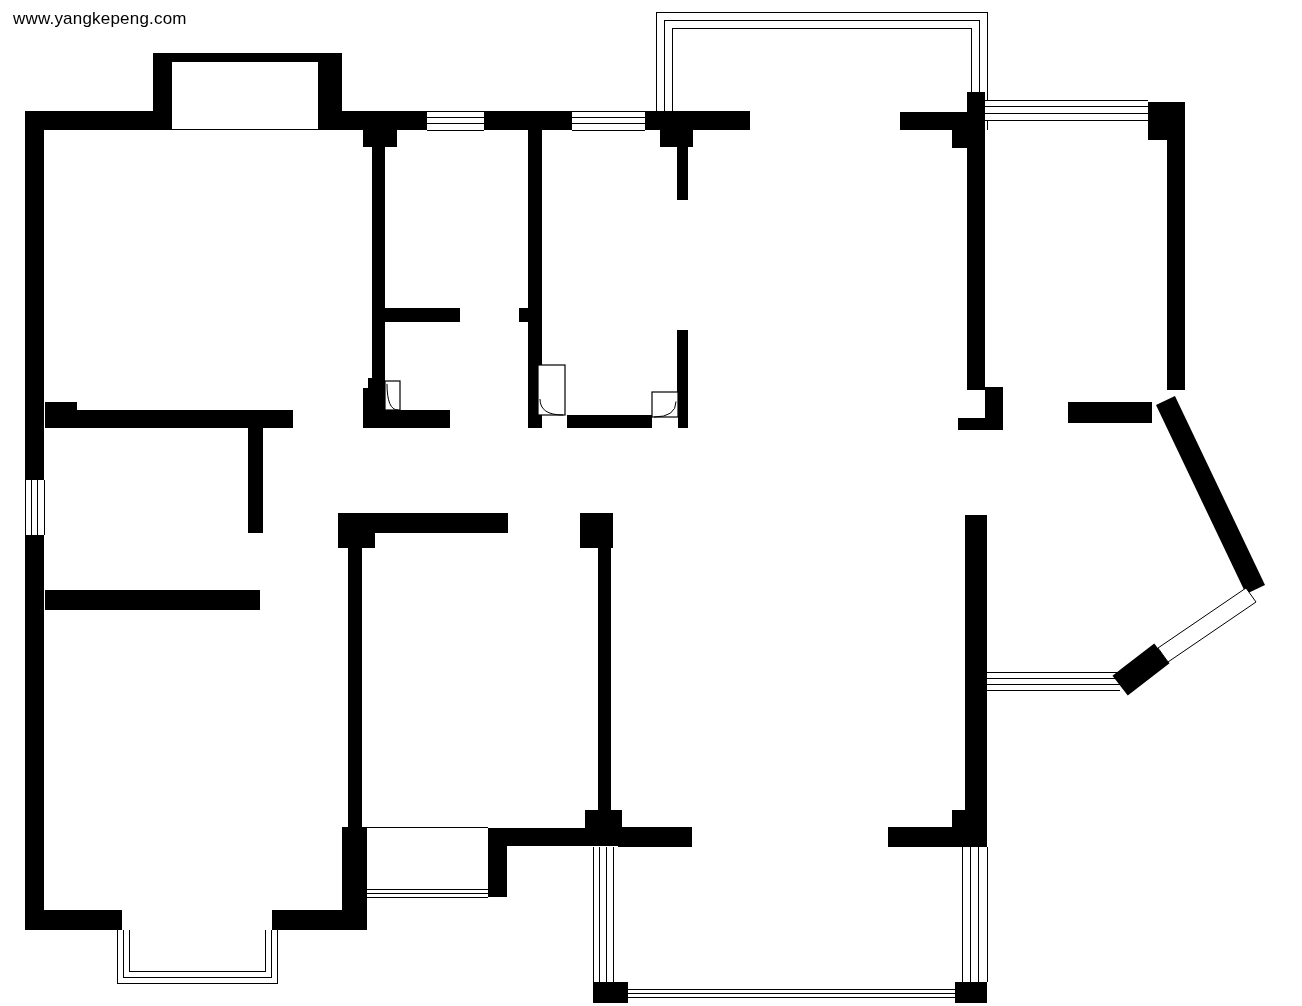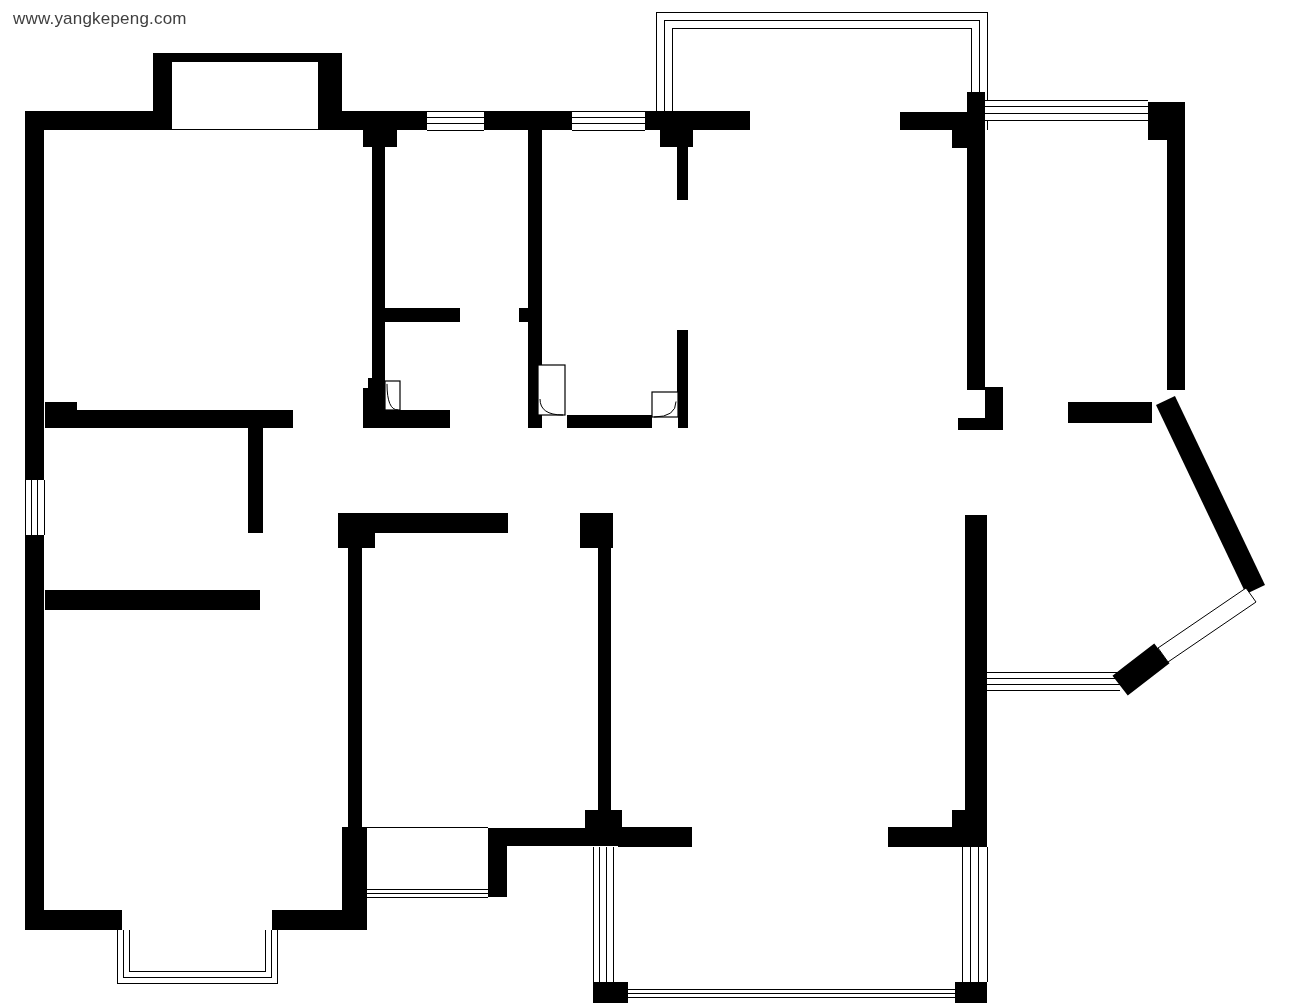--- a/index.html
+++ b/index.html
@@ -1,19 +1,19 @@
 <!DOCTYPE html>
 <html><head>
 <meta charset="utf-8">
 <style>
   html,body{margin:0;padding:0;background:#ffffff;}
   .stage{position:relative;width:1302px;height:1006px;background:#ffffff;overflow:hidden;
          font-family:"Liberation Sans", sans-serif;}
   .watermark{position:absolute;left:13px;top:9px;font-size:17px;letter-spacing:.2px;
-             color:#404040;user-select:none;}
+             color:#000000;user-select:none;}
   svg{position:absolute;left:0;top:0;}
 </style>
 </head>
 <body>
 
 <div class="stage">
   <svg width="1302" height="1006" viewBox="0 0 1302 1006">
       <path d="M 656 130 L 656 12 L 987 12 L 987 130" fill="none" stroke="#000000" stroke-width="1" shape-rendering="crispEdges"></path>
       <path d="M 664 130 L 664 20 L 979 20 L 979 130" fill="none" stroke="#000000" stroke-width="1" shape-rendering="crispEdges"></path>
       <path d="M 672 130 L 672 28 L 971 28 L 971 130" fill="none" stroke="#000000" stroke-width="1" shape-rendering="crispEdges"></path>

